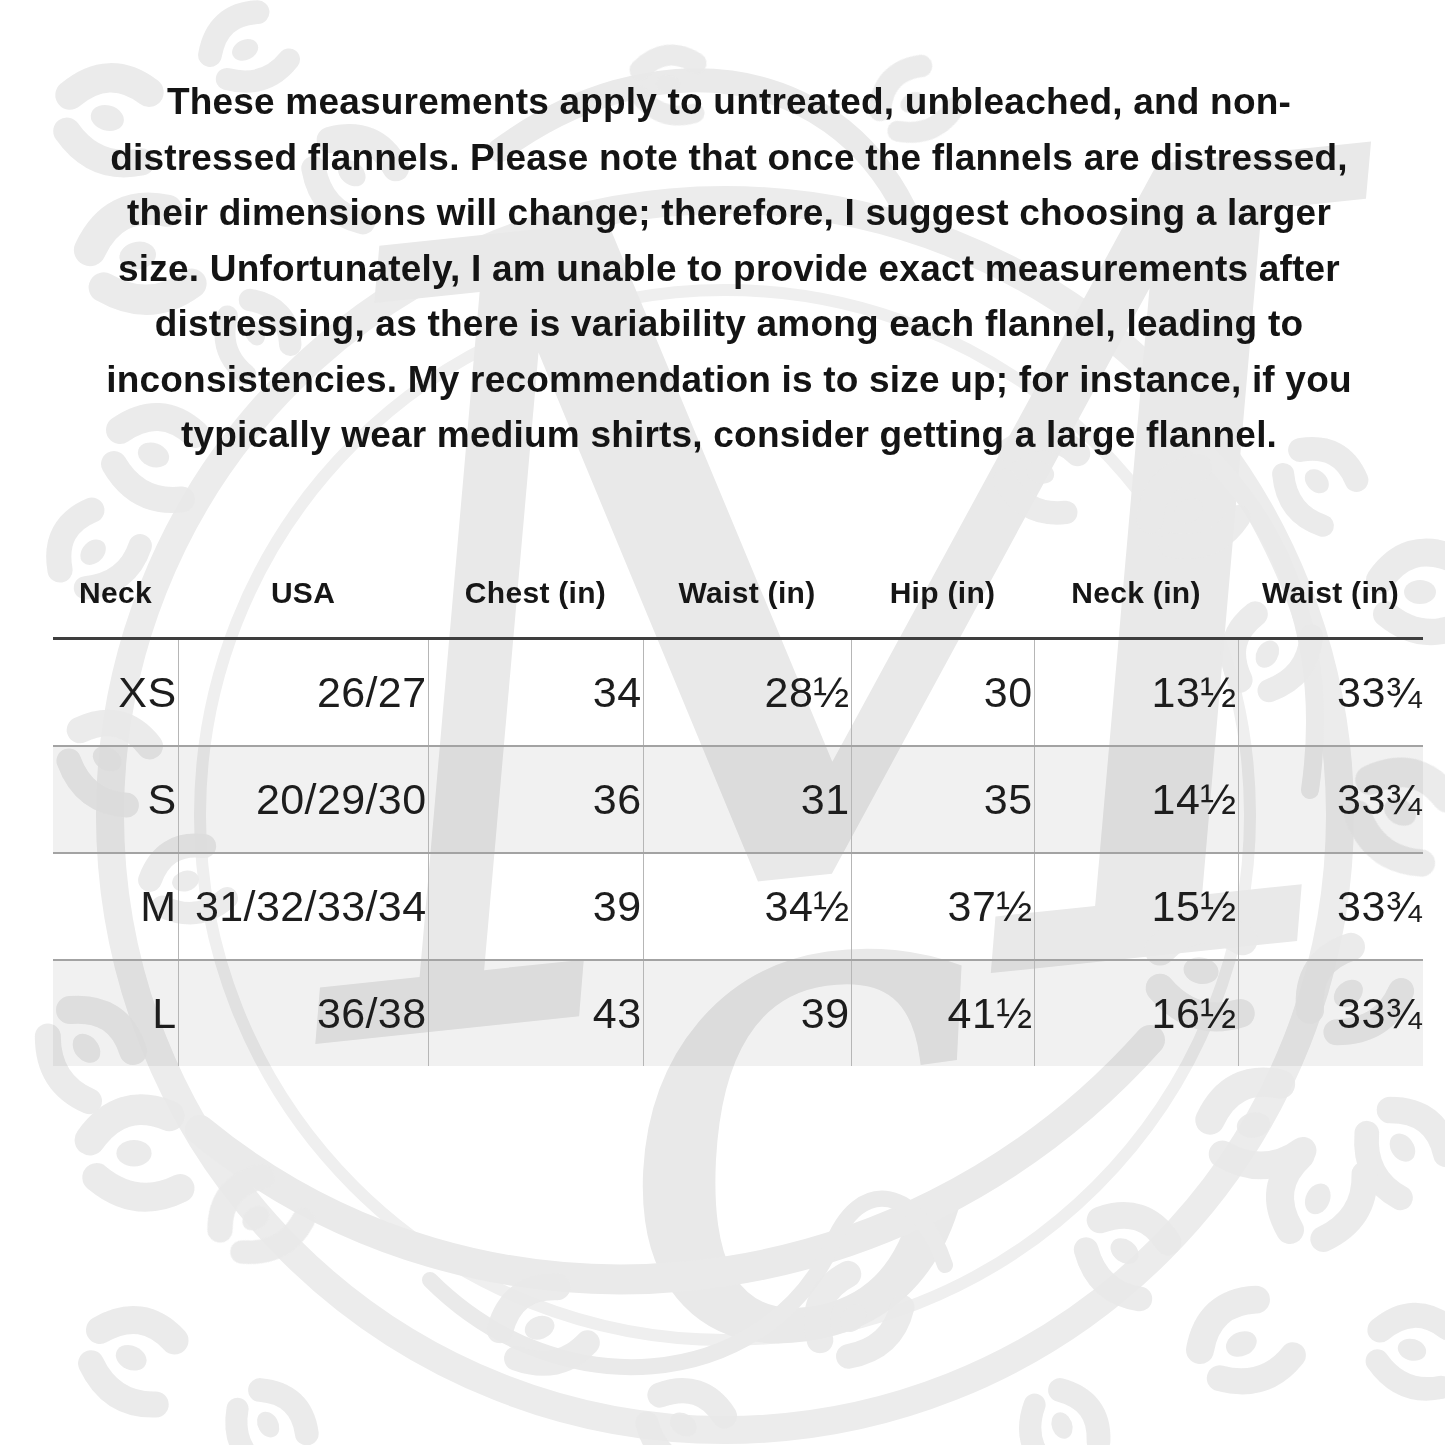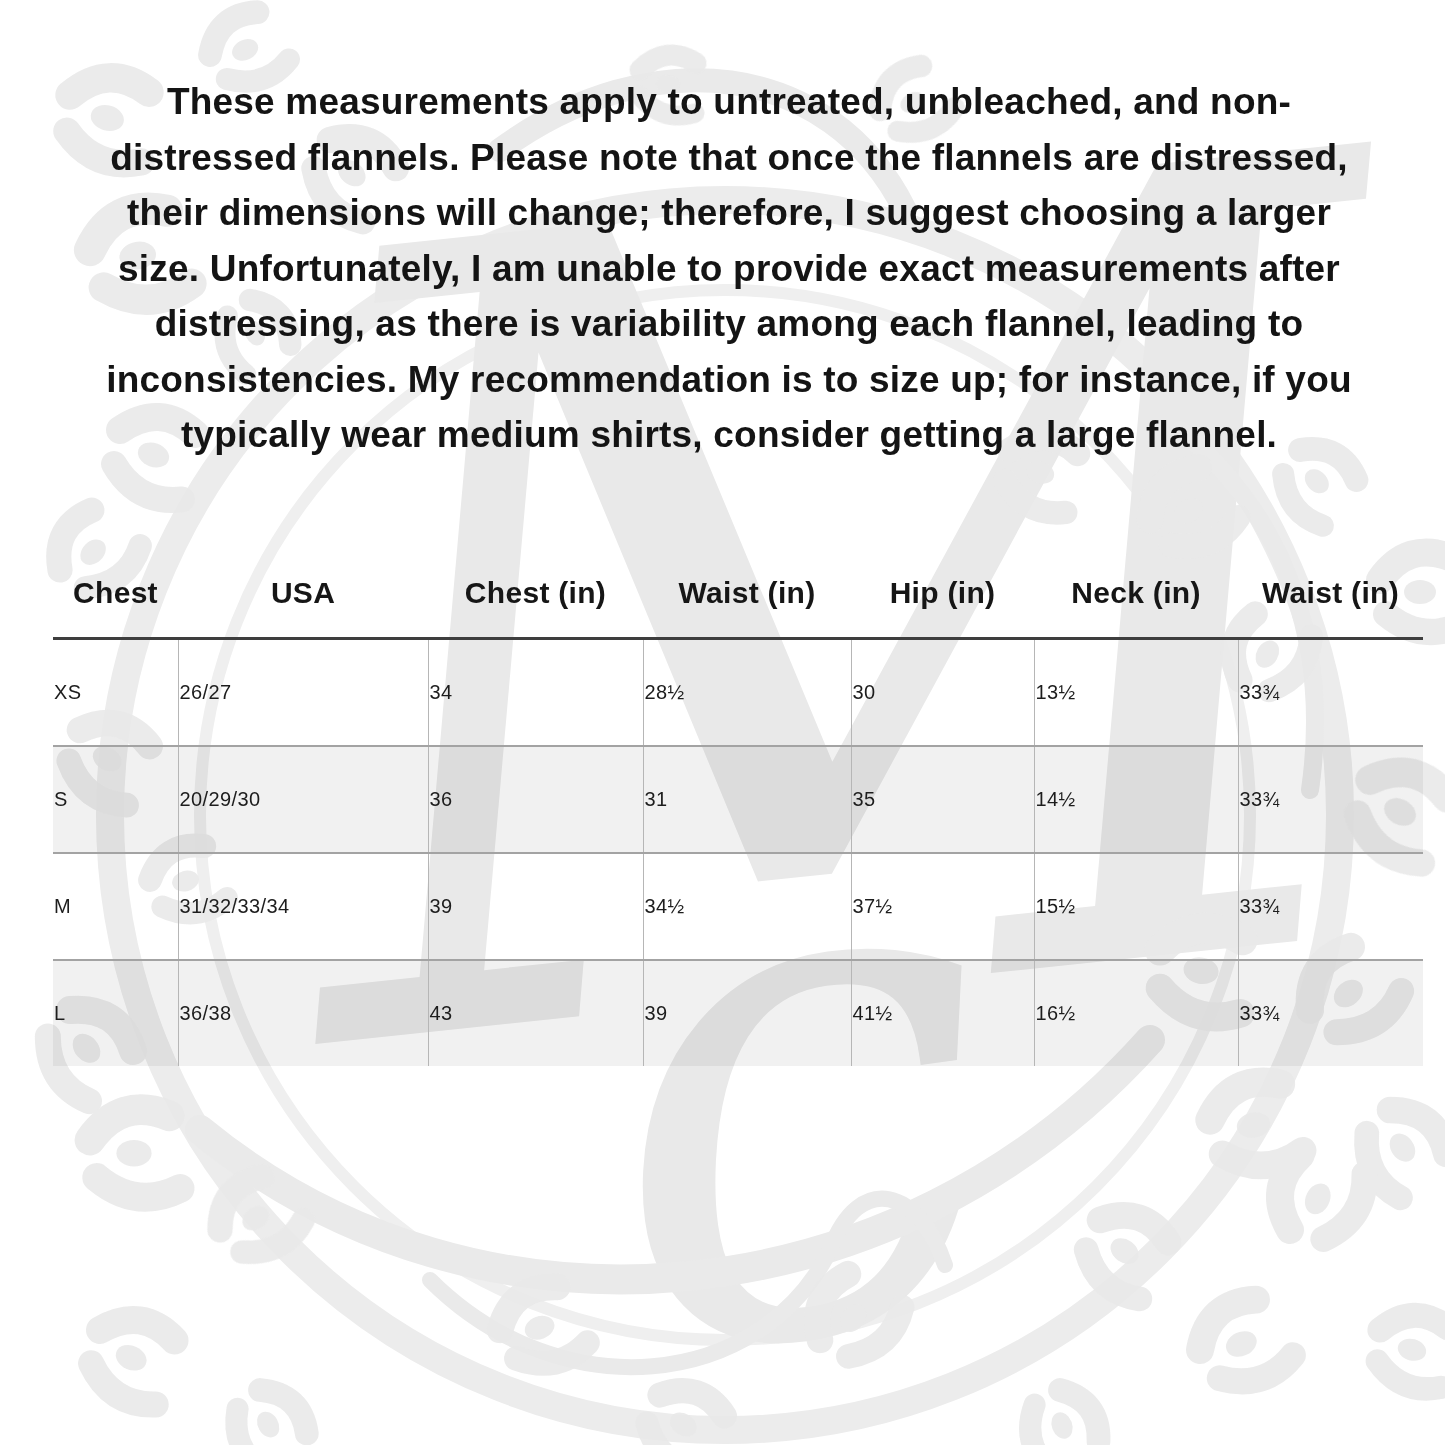--- a/index.html
+++ b/index.html
@@ -39,24 +39,24 @@
     font-weight: 700;
     font-size: 30px;
     height: 86px;
     text-align: center;
     vertical-align: middle;
     border-bottom: 3px solid #3e3e3e;
     color: #161616;
     letter-spacing: 0.3px;
   }
   .size-table td {
-    font-size: 20px;
+    font-size: 43px;
     font-weight: 400;
     height: 103px;
-    text-align: left;
+    text-align: right;
     vertical-align: middle;
     border-top: 2px solid #a3a3a3;
     border-left: 1px solid #b6b6b6;
     color: #1d1d1d;
     letter-spacing: 0.4px;
     margin-top: 9px;
   }
   .size-table td:first-child { border-left: none; }
   .size-table tbody tr:first-child td { border-top: none; }
   .size-table tbody tr:nth-child(even) td { background: rgba(0,0,0,0.055); }
@@ -139,21 +139,21 @@
       <col style="width:125px">
         <col style="width:250px">
         <col style="width:215px">
       <col style="width:208px">
         <col style="width:183px">
         <col style="width:204px">
       <col style="width:185px">
     </colgroup>
     <thead>
       <tr>
-        <th>Chest</th>
+        <th>Neck</th>
         <th>USA</th>
         <th>Chest (in)</th>
         <th>Waist (in)</th>
         <th>Hip (in)</th>
         <th>Neck (in)</th>
         <th>Waist (in)</th>
       </tr>
     </thead>
     <tbody>
       <tr>

